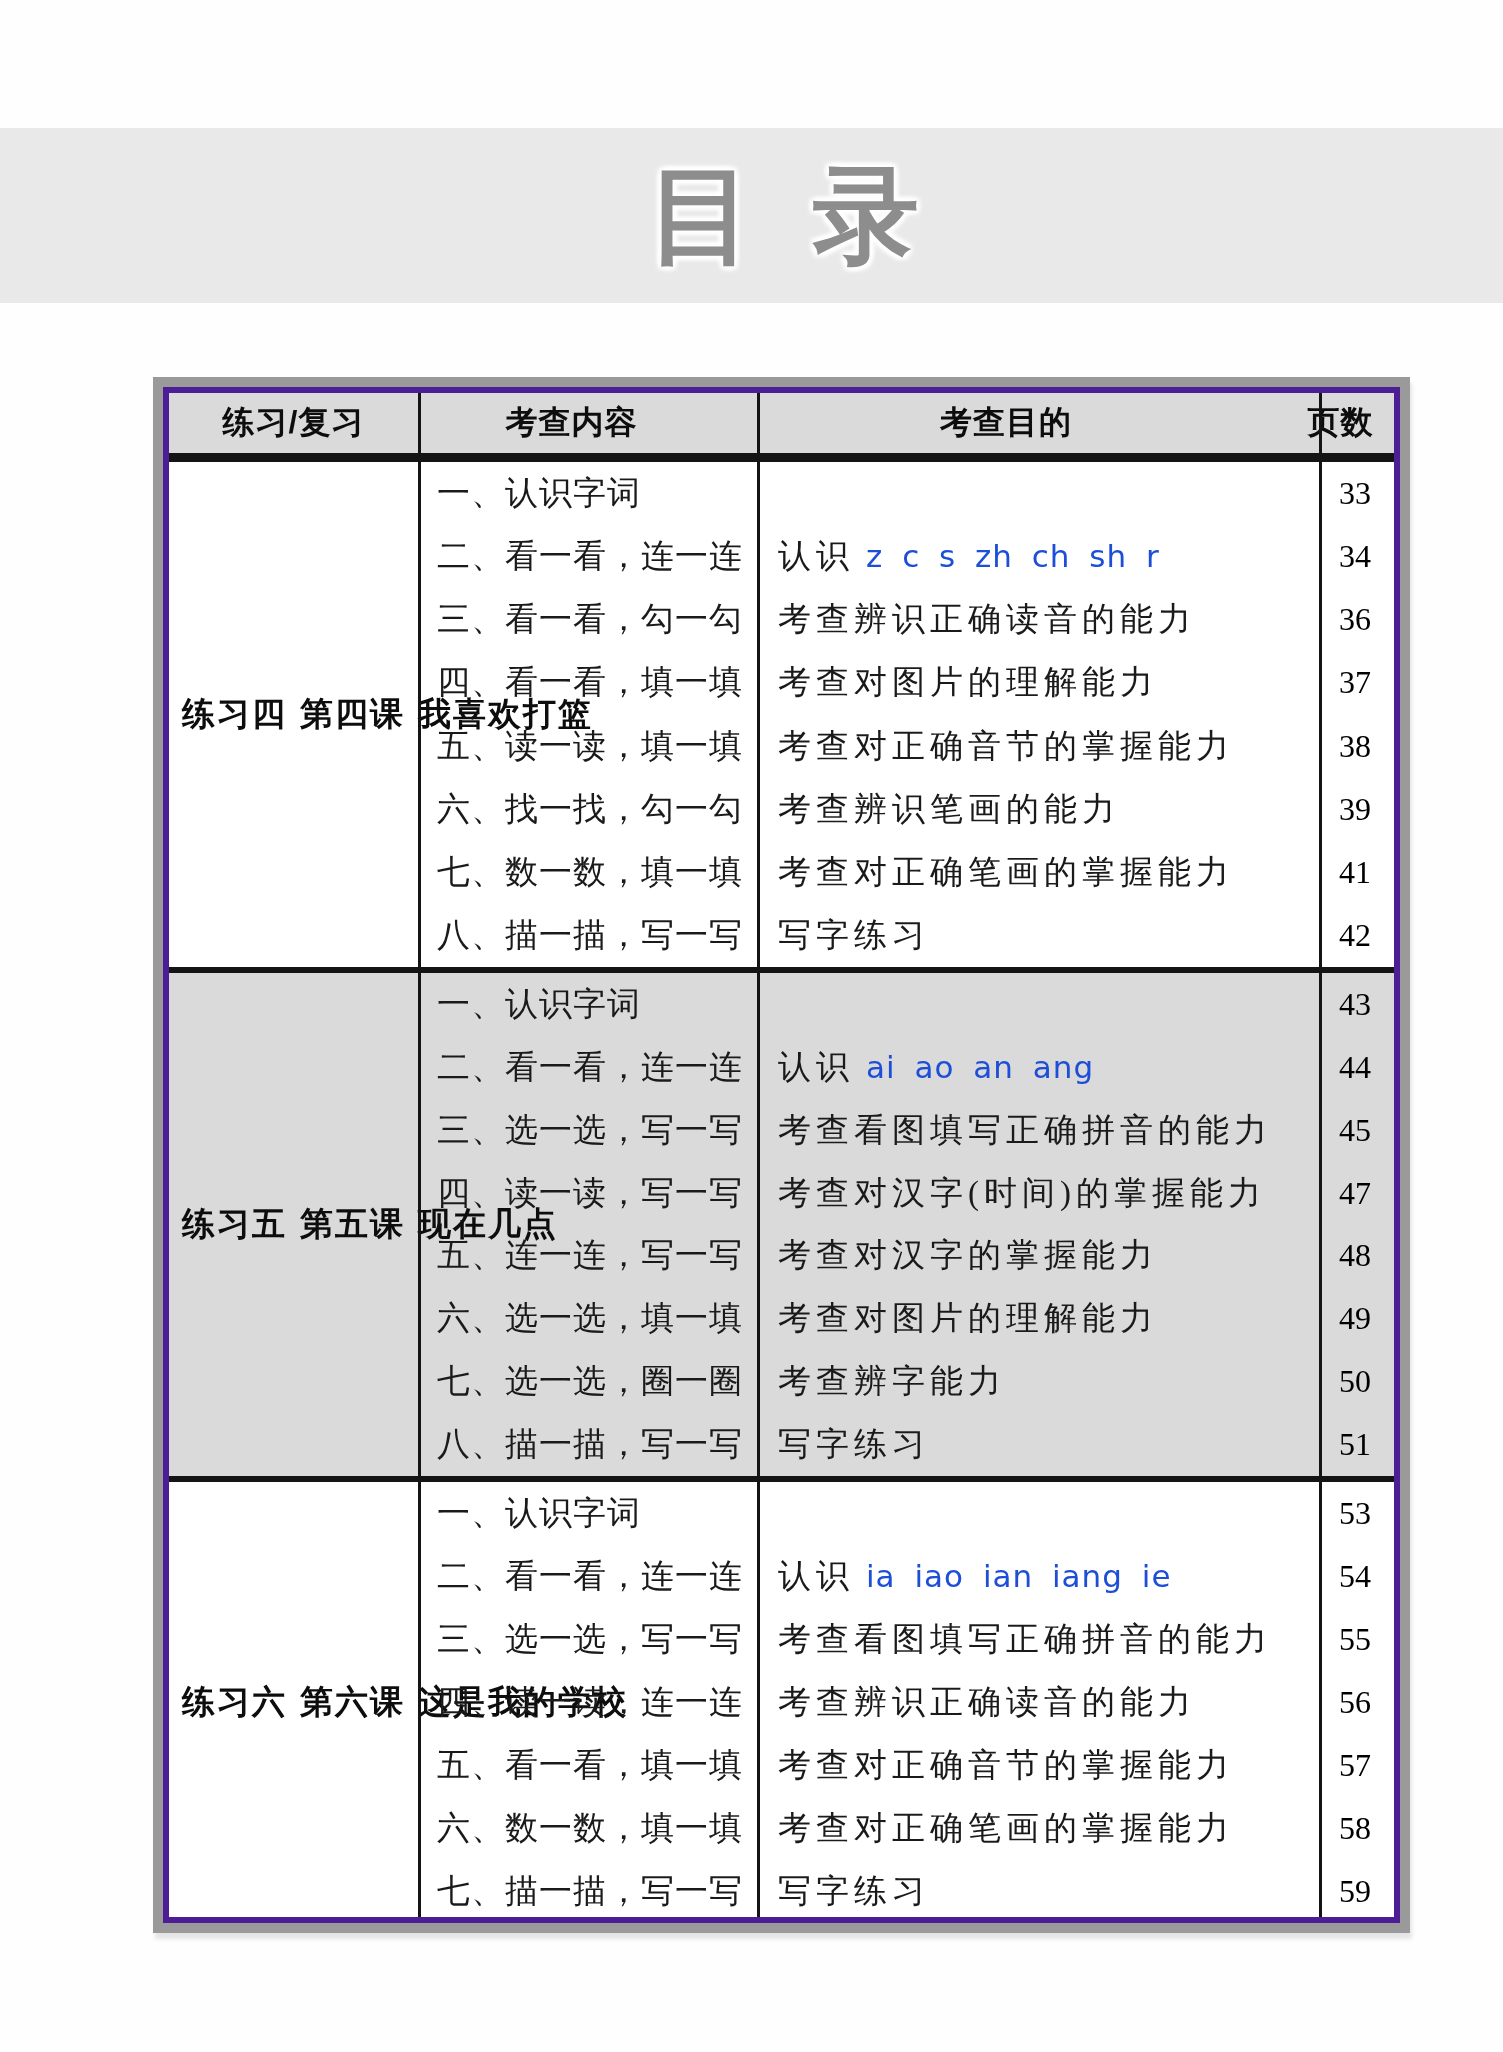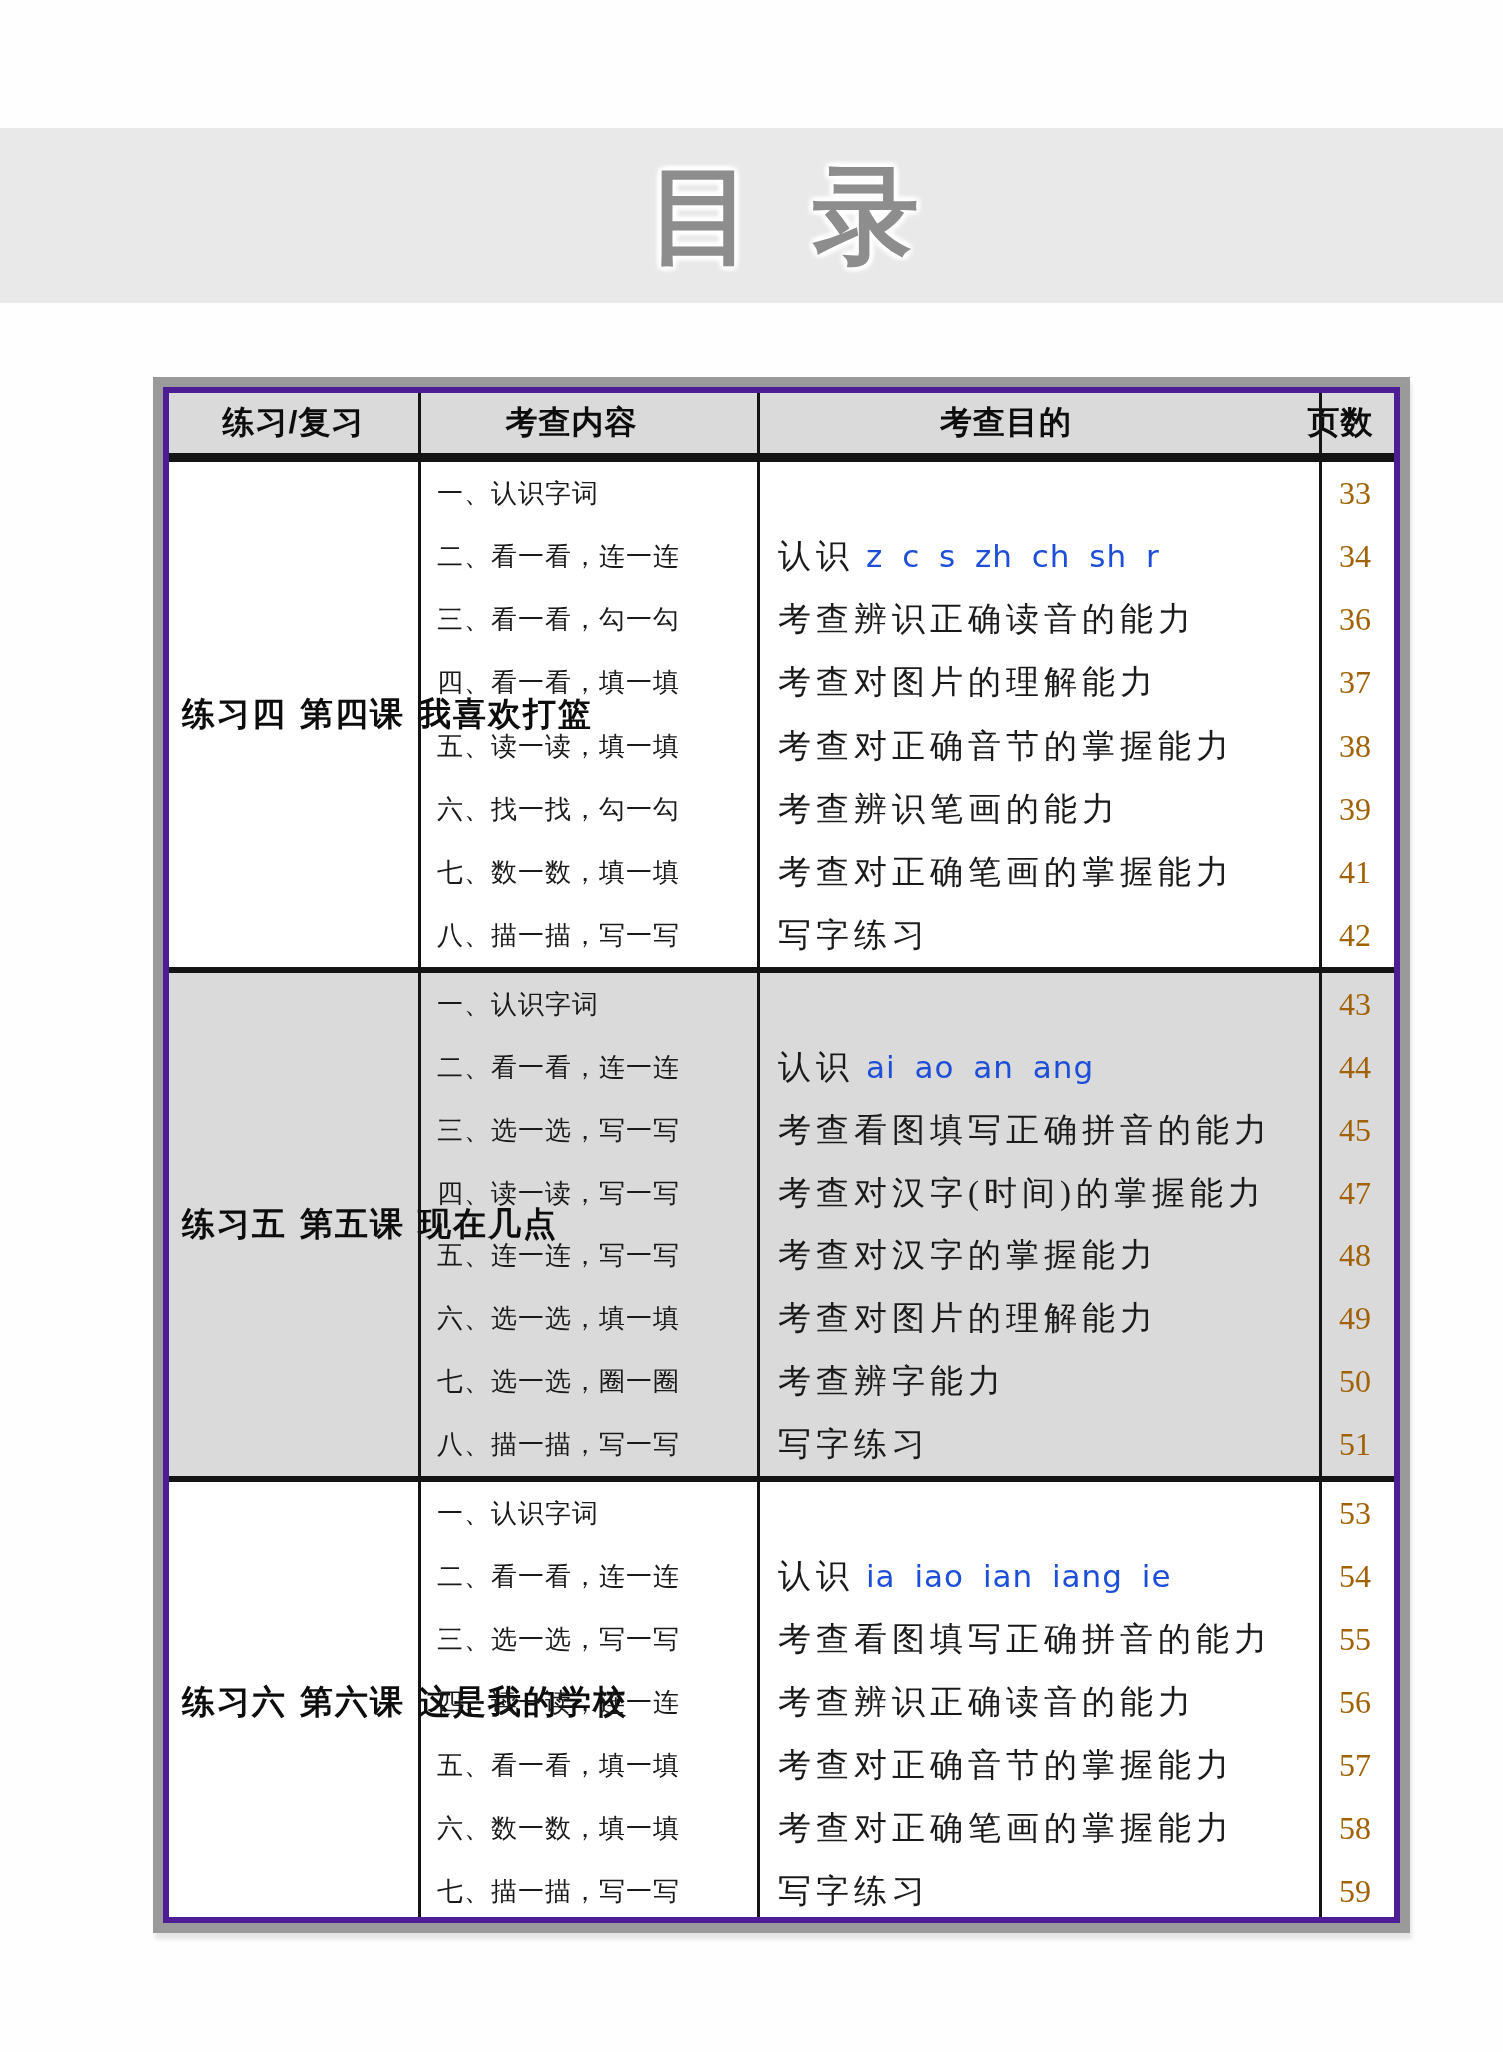--- a/index.html
+++ b/index.html
@@ -122,42 +122,42 @@
 
   .rows {
     position: absolute; left: 252px; right: 0; top: 0; bottom: 0;
     display: flex; flex-direction: column;
   }
   .row { flex: 1 1 0; display: flex; align-items: center; }
   .cell { white-space: nowrap; overflow: visible; }
   .cell-content {
     width: 336px;
     padding-left: 16px;
-    font-size: 26px;
+    font-size: 33px;
     letter-spacing: 1px;
   }
   .cell-purpose {
     width: 559px;
     padding-left: 21px;
     font-size: 33px;
     letter-spacing: 5px;
   }
   .purpose-latin {
     font-family: "DejaVu Sans", "Liberation Sans", sans-serif;
     font-size: 31px;
     letter-spacing: 1px;
     word-spacing: 8px;
     color: #1d4ed8;
   }
   .purpose-latin:not(:empty) { margin-left: 12px; }
   .cell-page {
     flex: 1;
     text-align: center;
     font-size: 32px;
-    color: #a16207;
+    color: #000000;
   }
 </style>
 </head>
 <body>
 
 <div class="title-band">
   <div class="page-title">目 录</div>
 </div>
 
 <div class="table-frame">

